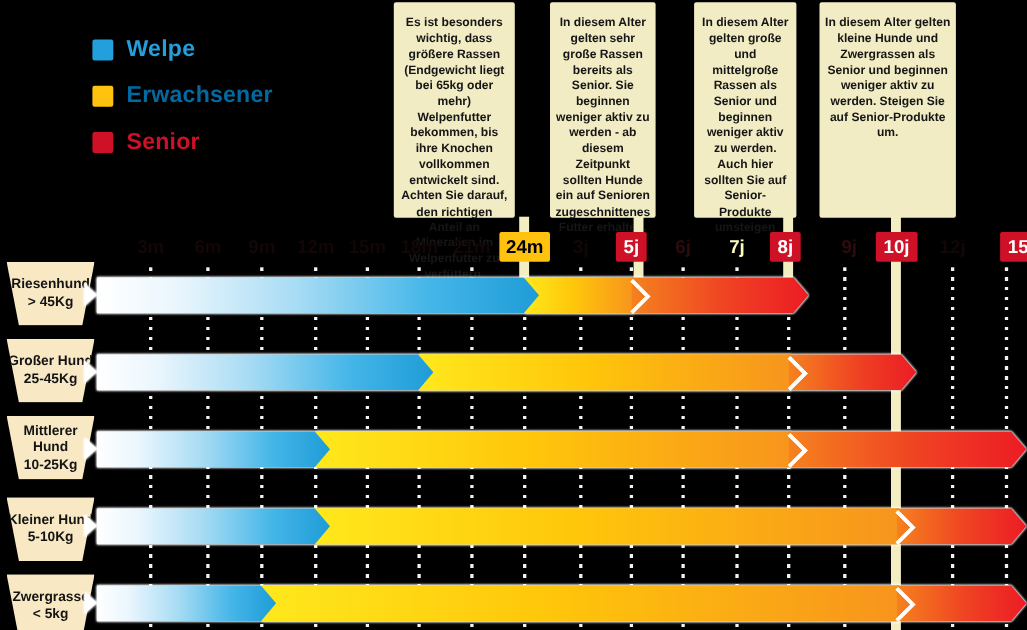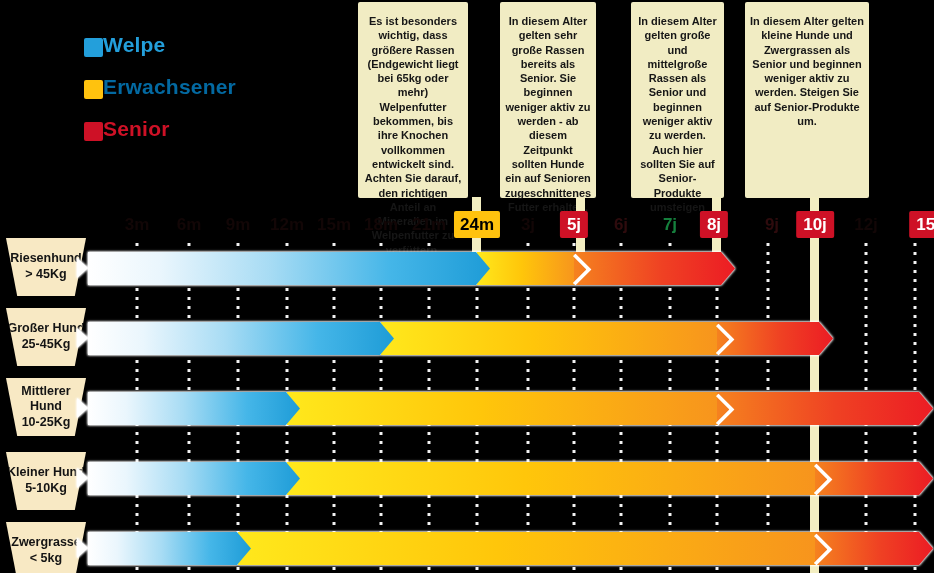--- a/index.html
+++ b/index.html
@@ -1,37 +1,37 @@
 <!DOCTYPE html>
 <html><head>
 <meta charset="utf-8">
 <style>
   html,body{margin:0;padding:0;background:#000;}
   #stage{position:relative;width:934px;height:573px;background:#000;overflow:hidden;
          font-family:"Liberation Sans", sans-serif;}
 
   
   .legend{position:absolute;left:84px;top:33px;display:flex;flex-direction:column;gap:18px;}
-  .legend-item{display:flex;align-items:flex-end;gap:0;height:24px;}
+  .legend-item{display:flex;align-items:center;gap:12px;height:24px;}
   .swatch{width:19px;height:19px;border-radius:2px;}
   .legend-label{font-size:21px;font-weight:bold;letter-spacing:.2px;}
 
   
   .callout{position:absolute;top:2px;height:196px;background:#F1ECC3;border-radius:2px;
            color:#161616;font-size:11px;font-weight:bold;text-align:center;
            line-height:1.3;padding:12px 5px;box-sizing:border-box;}
   .stem{position:absolute;width:9px;background:#F3EEC1;z-index:2;}
 
   
   .tick{position:absolute;top:211px;height:27px;transform:translateX(-50%);
         display:flex;align-items:center;justify-content:center;
         font-weight:bold;font-size:17px;z-index:6;white-space:nowrap;}
   .tick.gold-box{background:#FFC20E;color:#000;padding:0 6px;border-radius:2px;}
   .tick.red-box{background:#CE1126;color:#fff;padding:0 7px;border-radius:2px;}
-  .tick.dim-red{color:#15803d;}
+  .tick.dim-red{color:#fef9c3;}
   .tick.faint{color:#2E0B0D;}
   .tick.hidden-tick{color:#120606;}
 
   
   .gridline{position:absolute;top:243px;bottom:0;width:3px;transform:translateX(-50%);z-index:1;
             background:repeating-linear-gradient(180deg,rgba(255,255,255,.95) 0 3px,transparent 3px 9px);}
 
   
   .trap{position:absolute;left:6px;width:80px;height:58px;background:#F8E9C4;
         clip-path:polygon(0 0,100% 0,86% 100%,14% 100%);

